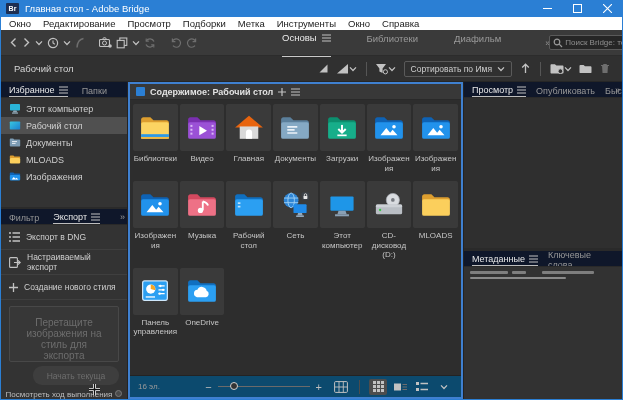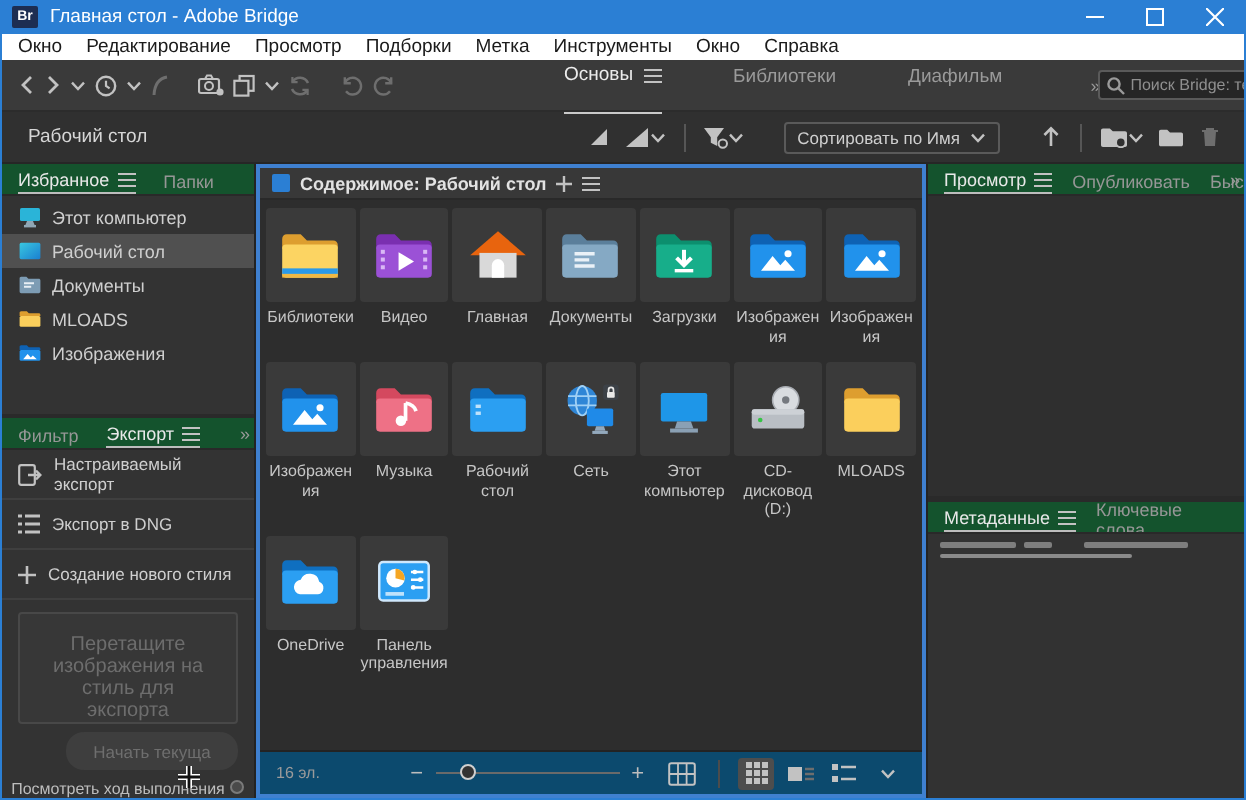--- a/index.html
+++ b/index.html
@@ -31,24 +31,24 @@
   .searchbox { margin-left:auto; width:94px; height:15px; background:#262626; border:1px solid #5a5a5a;
                border-radius:2px; display:flex; align-items:center; padding:0 3px; gap:2px; }
   .searchbox input { flex:1; min-width:0; background:transparent; border:none; outline:none;
                      color:#bdbdbd; font-size:8px; font-family:"Liberation Sans",sans-serif; }
   .searchbox input::placeholder { color:#8f8f8f; }
   
   .pathbar { height:26px; background:#303030; display:flex; align-items:center; padding:0 8px; border-bottom:1px solid #262626; }
   .path-loc { display:flex; align-items:center; gap:5px; font-size:9.5px; color:#d6d6d6; }
   .path-right { margin-left:auto; display:flex; align-items:center; }
   .sort-box { height:16px; border:1px solid #5a5a5a; border-radius:2px; display:flex; align-items:center;
-              gap:5px; padding:0 6px; font-size:8.5px; color:#cfcfcf; margin:0 16px; }
+              gap:5px; padding:0 6px; font-size:8.5px; color:#cfcfcf; margin:0 4px; }
   
   .main { display:flex; height:317px; background:#232323; gap:1px; }
-  .panel-tabs { height:16px; background:#14532d; display:flex; align-items:center; padding:0 8px; gap:14px;
+  .panel-tabs { height:16px; background:#0f172a; display:flex; align-items:center; padding:0 8px; gap:14px;
                 border-bottom:1px solid #292929; flex:none; }
   .p-tab { font-size:9px; color:#969696; display:flex; align-items:center; gap:4px; padding-top:2px; }
   .p-tab.active { color:#e8e8e8; border-bottom:1px solid #bdbdbd; padding-bottom:1px; }
   
   .left { width:126px; display:flex; flex-direction:column; background:#333; flex:none; }
   .fav-list { height:150px; background:#333; padding-top:2px; }
   .fav-item { height:17px; display:flex; align-items:center; gap:5px; padding:0 8px; font-size:9px; color:#cfcfcf; }
   .fav-item.selected { background:#505050; }
   .splitter { height:3px; background:#2a2a2a; }
   .export-panel { flex:1; display:flex; flex-direction:column; background:#333; }
@@ -423,34 +423,34 @@
               <svg width="9" height="8" viewBox="0 0 9 8">
                 <path d="M0 1h9M0 4h9M0 7h9" stroke="#c2c2c2" stroke-width="1.1"></path>
               </svg>
             </span></span>
       <span class="tab-more">»</span>
         </div>
       <div class="export-panel">
         <div id="expItems">
             <div class="exp-item">
      <span class="icon">
+                <svg width="11" height="10" viewBox="0 0 11 10">
+                  <path d="M0 1h2M0 5h2M0 9h2M3.5 1H11M3.5 5H11M3.5 9H11" stroke="#c2c2c2" stroke-width="1.4"></path>
+                </svg>
+              </span>
+     <span>Экспорт в DNG</span>
+            </div>
+            <div class="exp-item">
+     <span class="icon">
                 <svg width="12" height="11" viewBox="0 0 12 11">
                   <rect x=".6" y=".6" width="7.8" height="9.8" rx="1" fill="none" stroke="#c2c2c2" stroke-width="1.1"></rect>
                   <path d="M5 5.5h6M9 3.3l2.2 2.2L9 7.7" fill="none" stroke="#c2c2c2" stroke-width="1.2"></path>
                 </svg>
               </span>
      <span>Настраиваемый экспорт</span>
-            </div>
-            <div class="exp-item">
-     <span class="icon">
-                <svg width="11" height="10" viewBox="0 0 11 10">
-                  <path d="M0 1h2M0 5h2M0 9h2M3.5 1H11M3.5 5H11M3.5 9H11" stroke="#c2c2c2" stroke-width="1.4"></path>
-                </svg>
-              </span>
-     <span>Экспорт в DNG</span>
             </div>
             <div class="exp-item">
      <span class="icon">
                 <svg width="9" height="9" viewBox="0 0 9 9">
                   <path d="M4.5 0v9M0 4.5h9" stroke="#c2c2c2" stroke-width="1.3"></path>
                 </svg>
               </span>
      <span>Создание нового стиля</span>
             </div>
           </div>
@@ -668,44 +668,44 @@
                   <rect x="4" y="14.5" width="36" height="21.5" rx="2.5" fill="#fbcf5c"></rect>
                 </svg>
               </span>
             </div>
      <div class="tile-label">MLOADS</div>
           </div>
           <div class="tile">
      <div class="tile-icon">
               <span class="icon">
                 <svg viewBox="0 0 44 44">
-                  <path d="M4 11c0-1.7 1.3-3 3-3h9l4 4h17c1.7 0 3 1.3 3 3v2H4z" fill="#0f6fc0"></path>
-                  <rect x="4" y="14.5" width="36" height="21.5" rx="2.5" fill="#2b9ff2"></rect>
-                  <path d="M15.5 30a4.8 4.8 0 0 1 .5-9.5A6.3 6.3 0 0 1 28 21.8a4.3 4.3 0 0 1-.8 8.2z" fill="#fff"></path>
-                </svg>
-              </span>
-            </div>
-     <div class="tile-label">OneDrive</div>
-          </div>
-          <div class="tile">
-     <div class="tile-icon">
-              <span class="icon">
-                <svg viewBox="0 0 44 44">
                   <rect x="6" y="9" width="32" height="25" rx="2.5" fill="#2b9ff2" stroke="#cfe8fc" stroke-width="1.6"></rect>
                   <circle cx="16.5" cy="19.5" r="6" fill="#fff"></circle>
                   <path d="M16.5 19.5V13.5A6 6 0 0 1 22.2 21z" fill="#f5a623"></path>
                   <path d="M26.5 15.5h8M26.5 20.5h8M26.5 25.5h8" stroke="#fff" stroke-width="1.6"></path>
                   <circle cx="29" cy="15.5" r="1.5" fill="#fff"></circle>
                   <circle cx="32.5" cy="20.5" r="1.5" fill="#fff"></circle>
                   <circle cx="28" cy="25.5" r="1.5" fill="#fff"></circle>
                   <rect x="10" y="28.5" width="12" height="2.4" fill="#bfe2fb"></rect>
                 </svg>
               </span>
             </div>
      <div class="tile-label">Панель управления</div>
+          </div>
+          <div class="tile">
+     <div class="tile-icon">
+              <span class="icon">
+                <svg viewBox="0 0 44 44">
+                  <path d="M4 11c0-1.7 1.3-3 3-3h9l4 4h17c1.7 0 3 1.3 3 3v2H4z" fill="#0f6fc0"></path>
+                  <rect x="4" y="14.5" width="36" height="21.5" rx="2.5" fill="#2b9ff2"></rect>
+                  <path d="M15.5 30a4.8 4.8 0 0 1 .5-9.5A6.3 6.3 0 0 1 28 21.8a4.3 4.3 0 0 1-.8 8.2z" fill="#fff"></path>
+                </svg>
+              </span>
+            </div>
+     <div class="tile-label">OneDrive</div>
           </div>
         </div>
       <div class="statusbar">
         <span class="count">16 эл.</span>
         <div class="zoomer">
           <span class="z-sign">−</span>
           <div class="z-track">
               <div class="z-thumb"></div>
             </div>
           <span class="z-sign">+</span>

